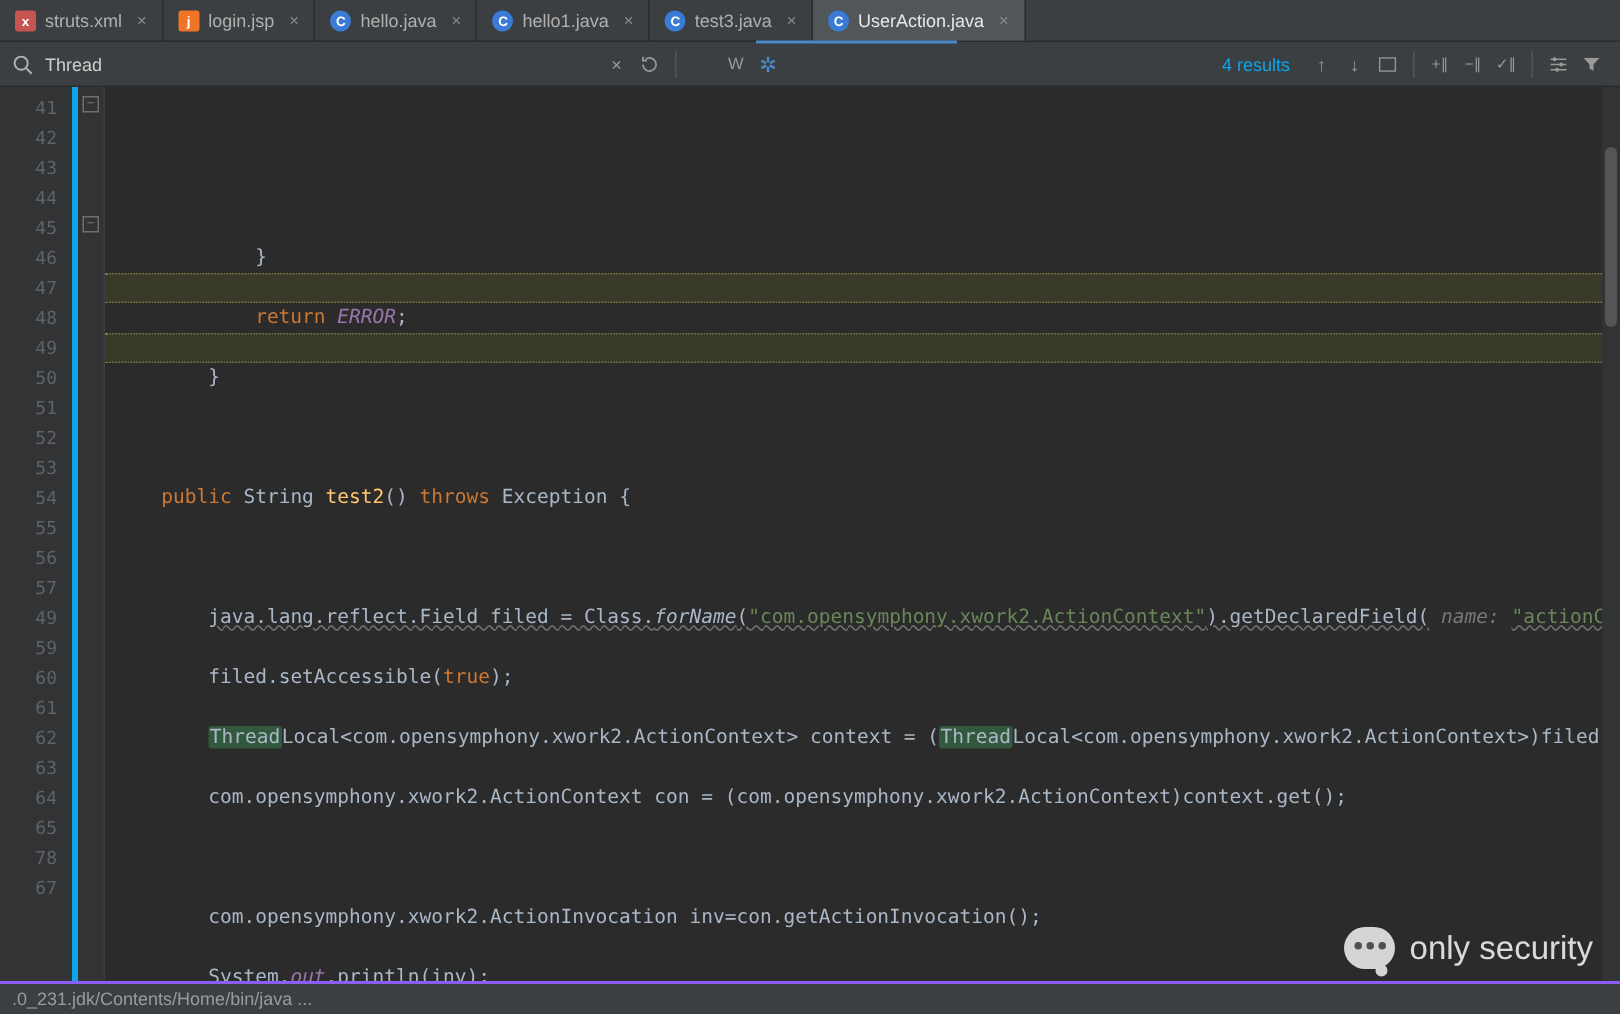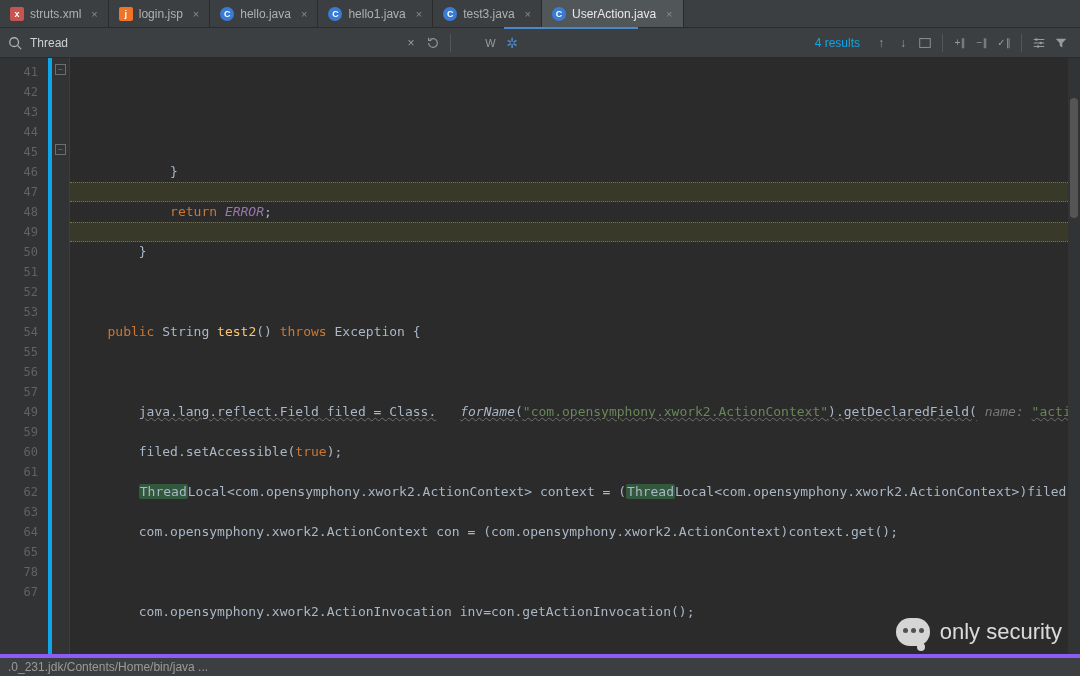--- a/index.html
+++ b/index.html
@@ -72,36 +72,36 @@
     flex:1; padding:4px 0 4px 14px; line-height:20px; white-space:pre;
     position:relative; overflow:hidden;
   }
   .line { height:20px; }
   
   .kw { color:#cc7832; }
   .str { color:#6a8759; }
   .fn { color:#ffc66d; }
   .fld { color:#9876aa; font-style:italic; }
   .param-hint { color:#787878; font-style:italic; }
-  .ital { font-style:italic;margin-left:24px; }
+  .ital { font-style:italic; }
   .under { text-decoration: underline wavy #707070; text-decoration-thickness:1px; }
   .hl-match { background:#32593d; color:#a9b7c6; padding:0 1px; border-radius:2px; }
   
   .warn-line {
     position:absolute; left:0; right:0; height:20px;
     background: rgba(82,82,40,0.35);
     border-top:1px dotted #7a7a3a; border-bottom:1px dotted #7a7a3a;
     pointer-events:none;
   }
   
   .status {
     height:22px; background:#3c3f41; color:#9a9a9a;
     display:flex; align-items:center; padding:0 8px;
     font-family:-apple-system,sans-serif; font-size:12px;
-    border-top:4px solid #8b5cf6;
+    border-top:2px solid #8b5cf6;
   }
   
   .watermark {
     position:absolute; right:18px; bottom:30px; display:flex; align-items:center;
     gap:10px; color:#eee; font-family:-apple-system,sans-serif; font-size:22px;
     opacity:.9; pointer-events:none;margin-top:46px;
   }
   .watermark .bubble {
     width:34px; height:28px; border-radius:16px; background:#e8e8e8; position:relative;
   }
@@ -243,20 +243,21 @@
 <div class="line">       <span>}</span></div>
 <div class="line"></div>
 <div class="line">   <span class="kw">public</span> <span>String</span> <span class="fn">test2</span>() <span class="kw">throws</span> <span>Exception</span> {</div>
 <div class="line"></div>
 <div class="line">       <span class="under">java.lang.reflect.Field filed = Class.</span><span class="ital under">forName</span><span class="under">(</span><span class="str under">"com.opensymphony.xwork2.ActionContext"</span><span class="under">).getDeclaredField(</span><span class="param-hint"> name: </span><span class="str under">"actionCon</span></div>
 <div class="line">       <span>filed.setAccessible(</span><span class="kw">true</span><span>);</span></div>
 <div class="line">       <span class="hl-match">Thread</span><span>Local&lt;com.opensymphony.xwork2.ActionContext&gt; context = (</span><span class="hl-match">Thread</span><span>Local&lt;com.opensymphony.xwork2.ActionContext&gt;)filed.g</span></div>
 <div class="line">       <span>com.opensymphony.xwork2.ActionContext con = (com.opensymphony.xwork2.ActionContext)context.get();</span></div>
 <div class="line"></div>
 <div class="line">       <span>com.opensymphony.xwork2.ActionInvocation inv=con.getActionInvocation();</span></div>
+<div class="line">       <span>System.</span><span class="fld">out</span><span>.println(inv);</span></div>
 
 
 
 
 
 
 
 
 
 

